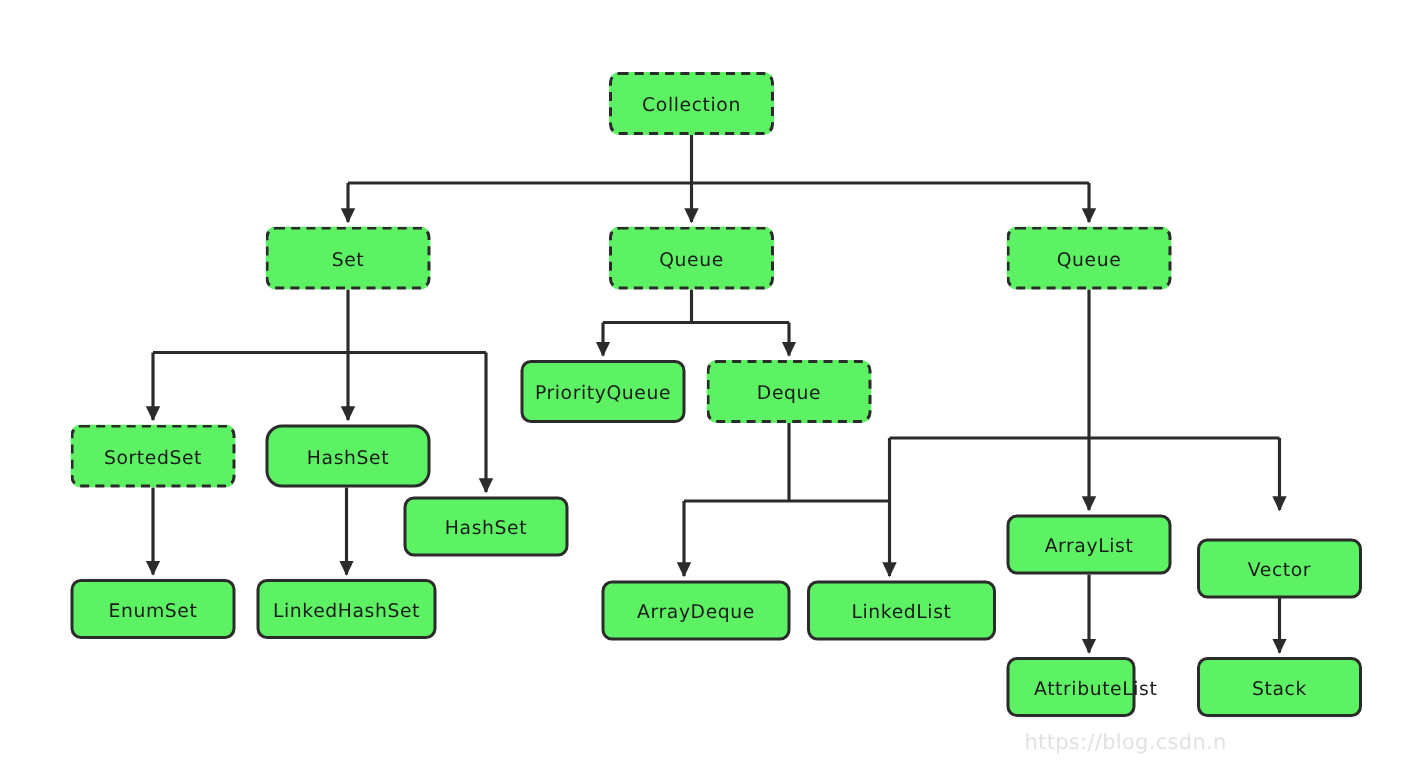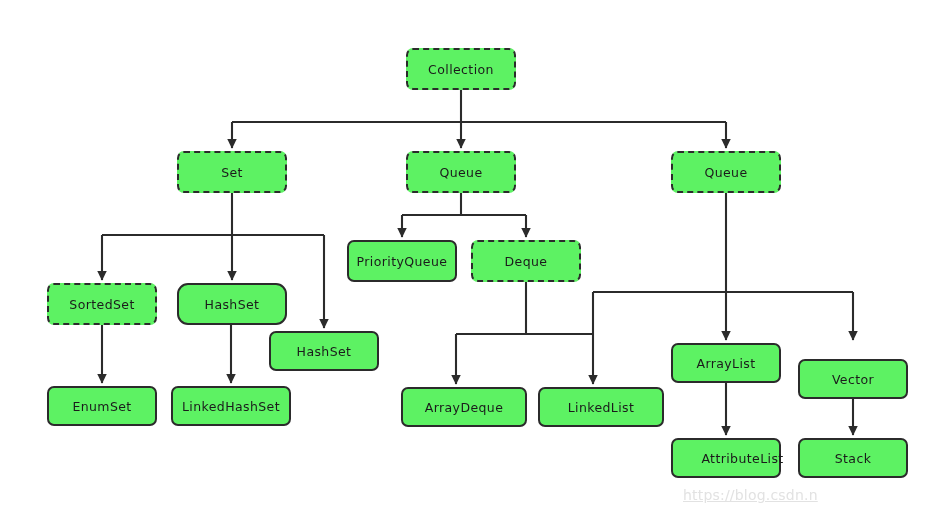--- a/index.html
+++ b/index.html
@@ -62,21 +62,20 @@
     position: absolute;
     font-family: "DejaVu Sans", sans-serif;
     white-space: nowrap;
   }
   .wm-url {
     left: 0;
     top: 1px;
     font-size: 14px;
     color: #e2e2e2;
     letter-spacing: 0.2px;
-    text-decoration: underline;
   }
   .wm-brand {
     left: 124px;
     top: 0px;
     font-size: 15.5px;
     font-weight: bold;
     color: #e6e6e6;
     letter-spacing: 0px;
   }
 </style>
@@ -171,21 +170,21 @@
       </div>
       <div class="node solid" style="left: 171px; top: 386px; width: 120px; height: 40px;">
         <span class="node-label">LinkedHashSet</span>
       </div>
       <div class="node solid" style="left: 401px; top: 387px; width: 126px; height: 40px;">
         <span class="node-label">ArrayDeque</span>
       </div>
       <div class="node solid" style="left: 538px; top: 387px; width: 126px; height: 40px;">
         <span class="node-label">LinkedList</span>
       </div>
-      <div class="node solid" style="left: 671px; top: 438px; width: 110px; height: 40px; padding-left: 33px;">
+      <div class="node solid" style="left: 671px; top: 438px; width: 86px; height: 40px; padding-left: 33px;">
         <span class="node-label">AttributeList</span>
       </div>
       <div class="node solid" style="left: 798px; top: 438px; width: 110px; height: 40px;">
         <span class="node-label">Stack</span>
       </div>
     </div>
 
   <div id="watermark">
     <span class="wm-text wm-url">https://blog.csdn.n</span>
   </div>

